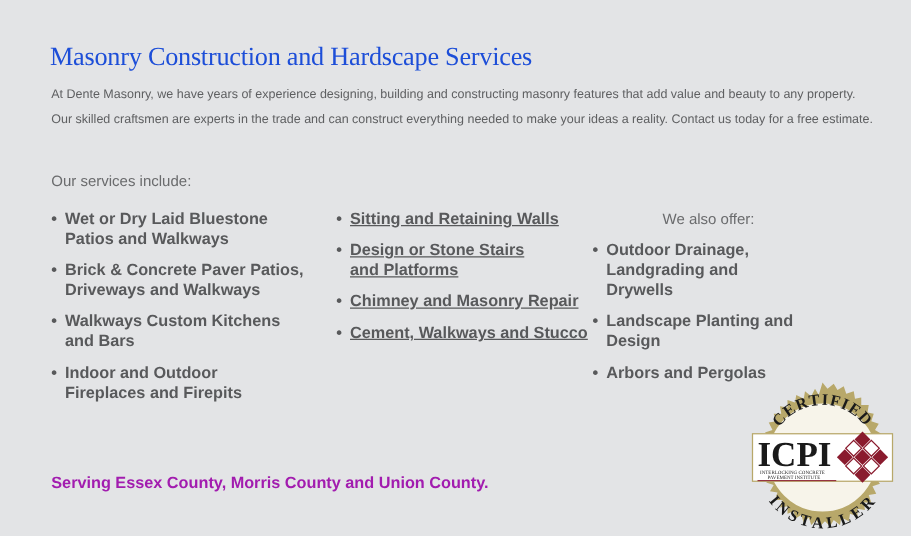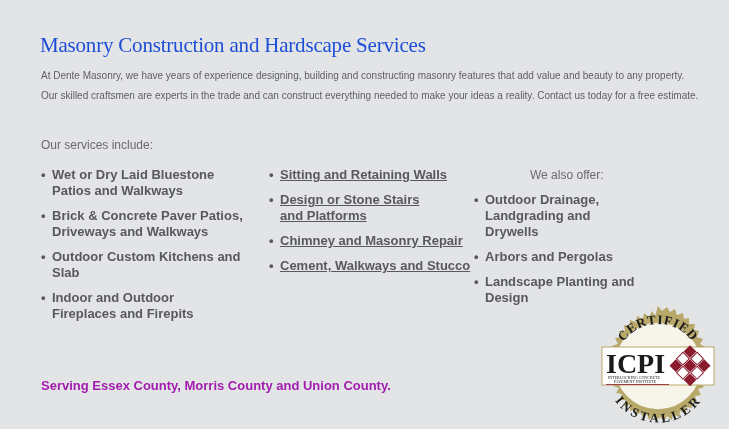--- a/index.html
+++ b/index.html
@@ -46,37 +46,37 @@
 <body>
 
 <h1 class="title">Masonry Construction and Hardscape Services</h1>
 <p class="intro">At Dente Masonry, we have years of experience designing, building and constructing masonry features that add value and beauty to any property. Our skilled craftsmen are experts in the trade and can construct everything needed to make your ideas a reality. Contact us today for a free estimate.</p>
 
 <p class="subhead" style="left:41px; top:138px;">Our services include:</p>
 
 <ul class="svc" style="left:41px; top:167px; width:225px;">
   <li style="width:190px">Wet or Dry Laid Bluestone Patios and Walkways</li>
   <li style="width:218px">Brick &amp; Concrete Paver Patios, Driveways and Walkways</li>
-  <li style="width:192px">Outdoor Custom Kitchens and Slab</li>
+  <li style="width:192px">Walkways Custom Kitchens and Bars</li>
   <li style="width:180px">Indoor and Outdoor Fireplaces and Firepits</li>
 </ul>
 
 <ul class="svc" style="left:269px; top:167px; width:230px;text-decoration:underline;">
   <li>Sitting and Retaining Walls</li>
   <li style="width:160px">Design or Stone Stairs and Platforms</li>
   <li>Chimney and Masonry Repair</li>
   <li>Cement, Walkways and Stucco</li>
 </ul>
 
 <p class="subhead" style="left:498px; top:168px;margin-left:32px;">We also offer:</p>
 
 <ul class="svc" style="left:474px; top:192px; width:220px;">
   <li style="width:150px">Outdoor Drainage, Landgrading and Drywells</li>
+  <li style="width:150px">Landscape Planting and Design</li>
   <li>Arbors and Pergolas</li>
-  <li style="width:150px">Landscape Planting and Design</li>
 </ul>
 
 <p class="footer">Serving Essex County, Morris County and Union County.</p>
 
 <div class="badge">
   <svg width="128" height="122" viewBox="0 0 128 122">
     <defs>
       <path id="arcTop" d="M 22 61 A 42 42 0 0 1 106 61"></path>
       <path id="arcBot" d="M 20 64 A 44 44 0 0 0 108 64"></path>
     </defs>

